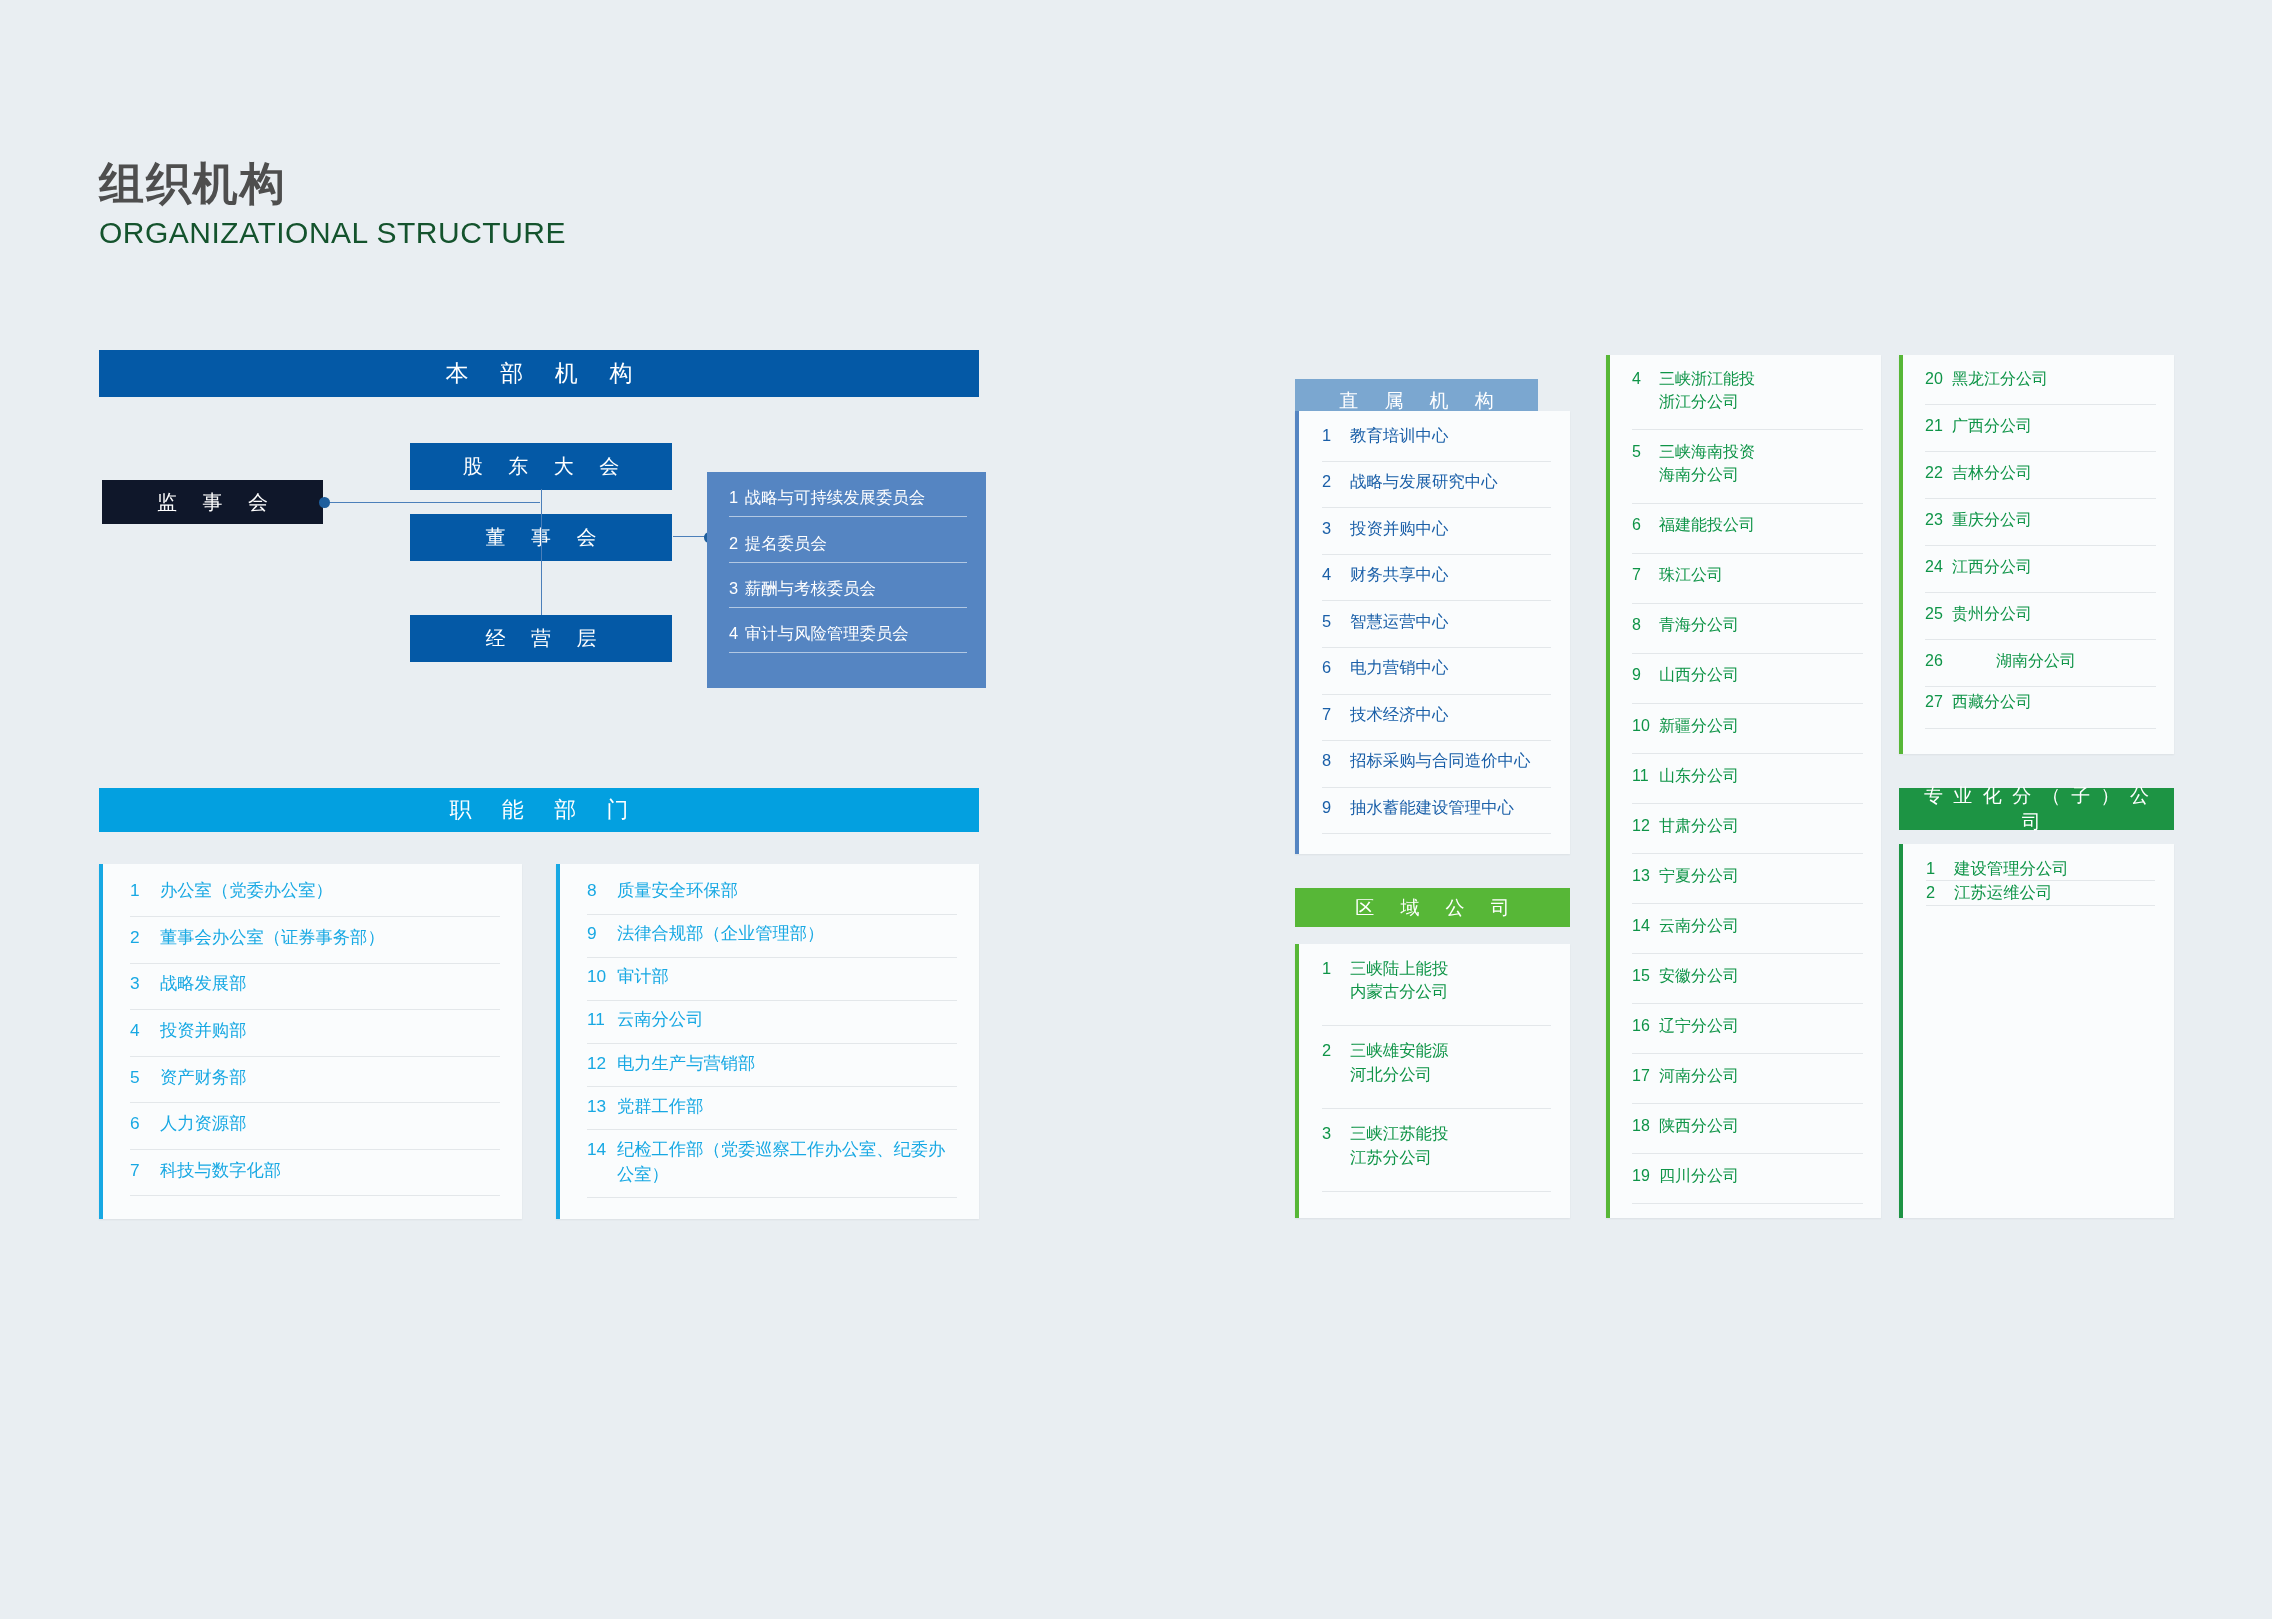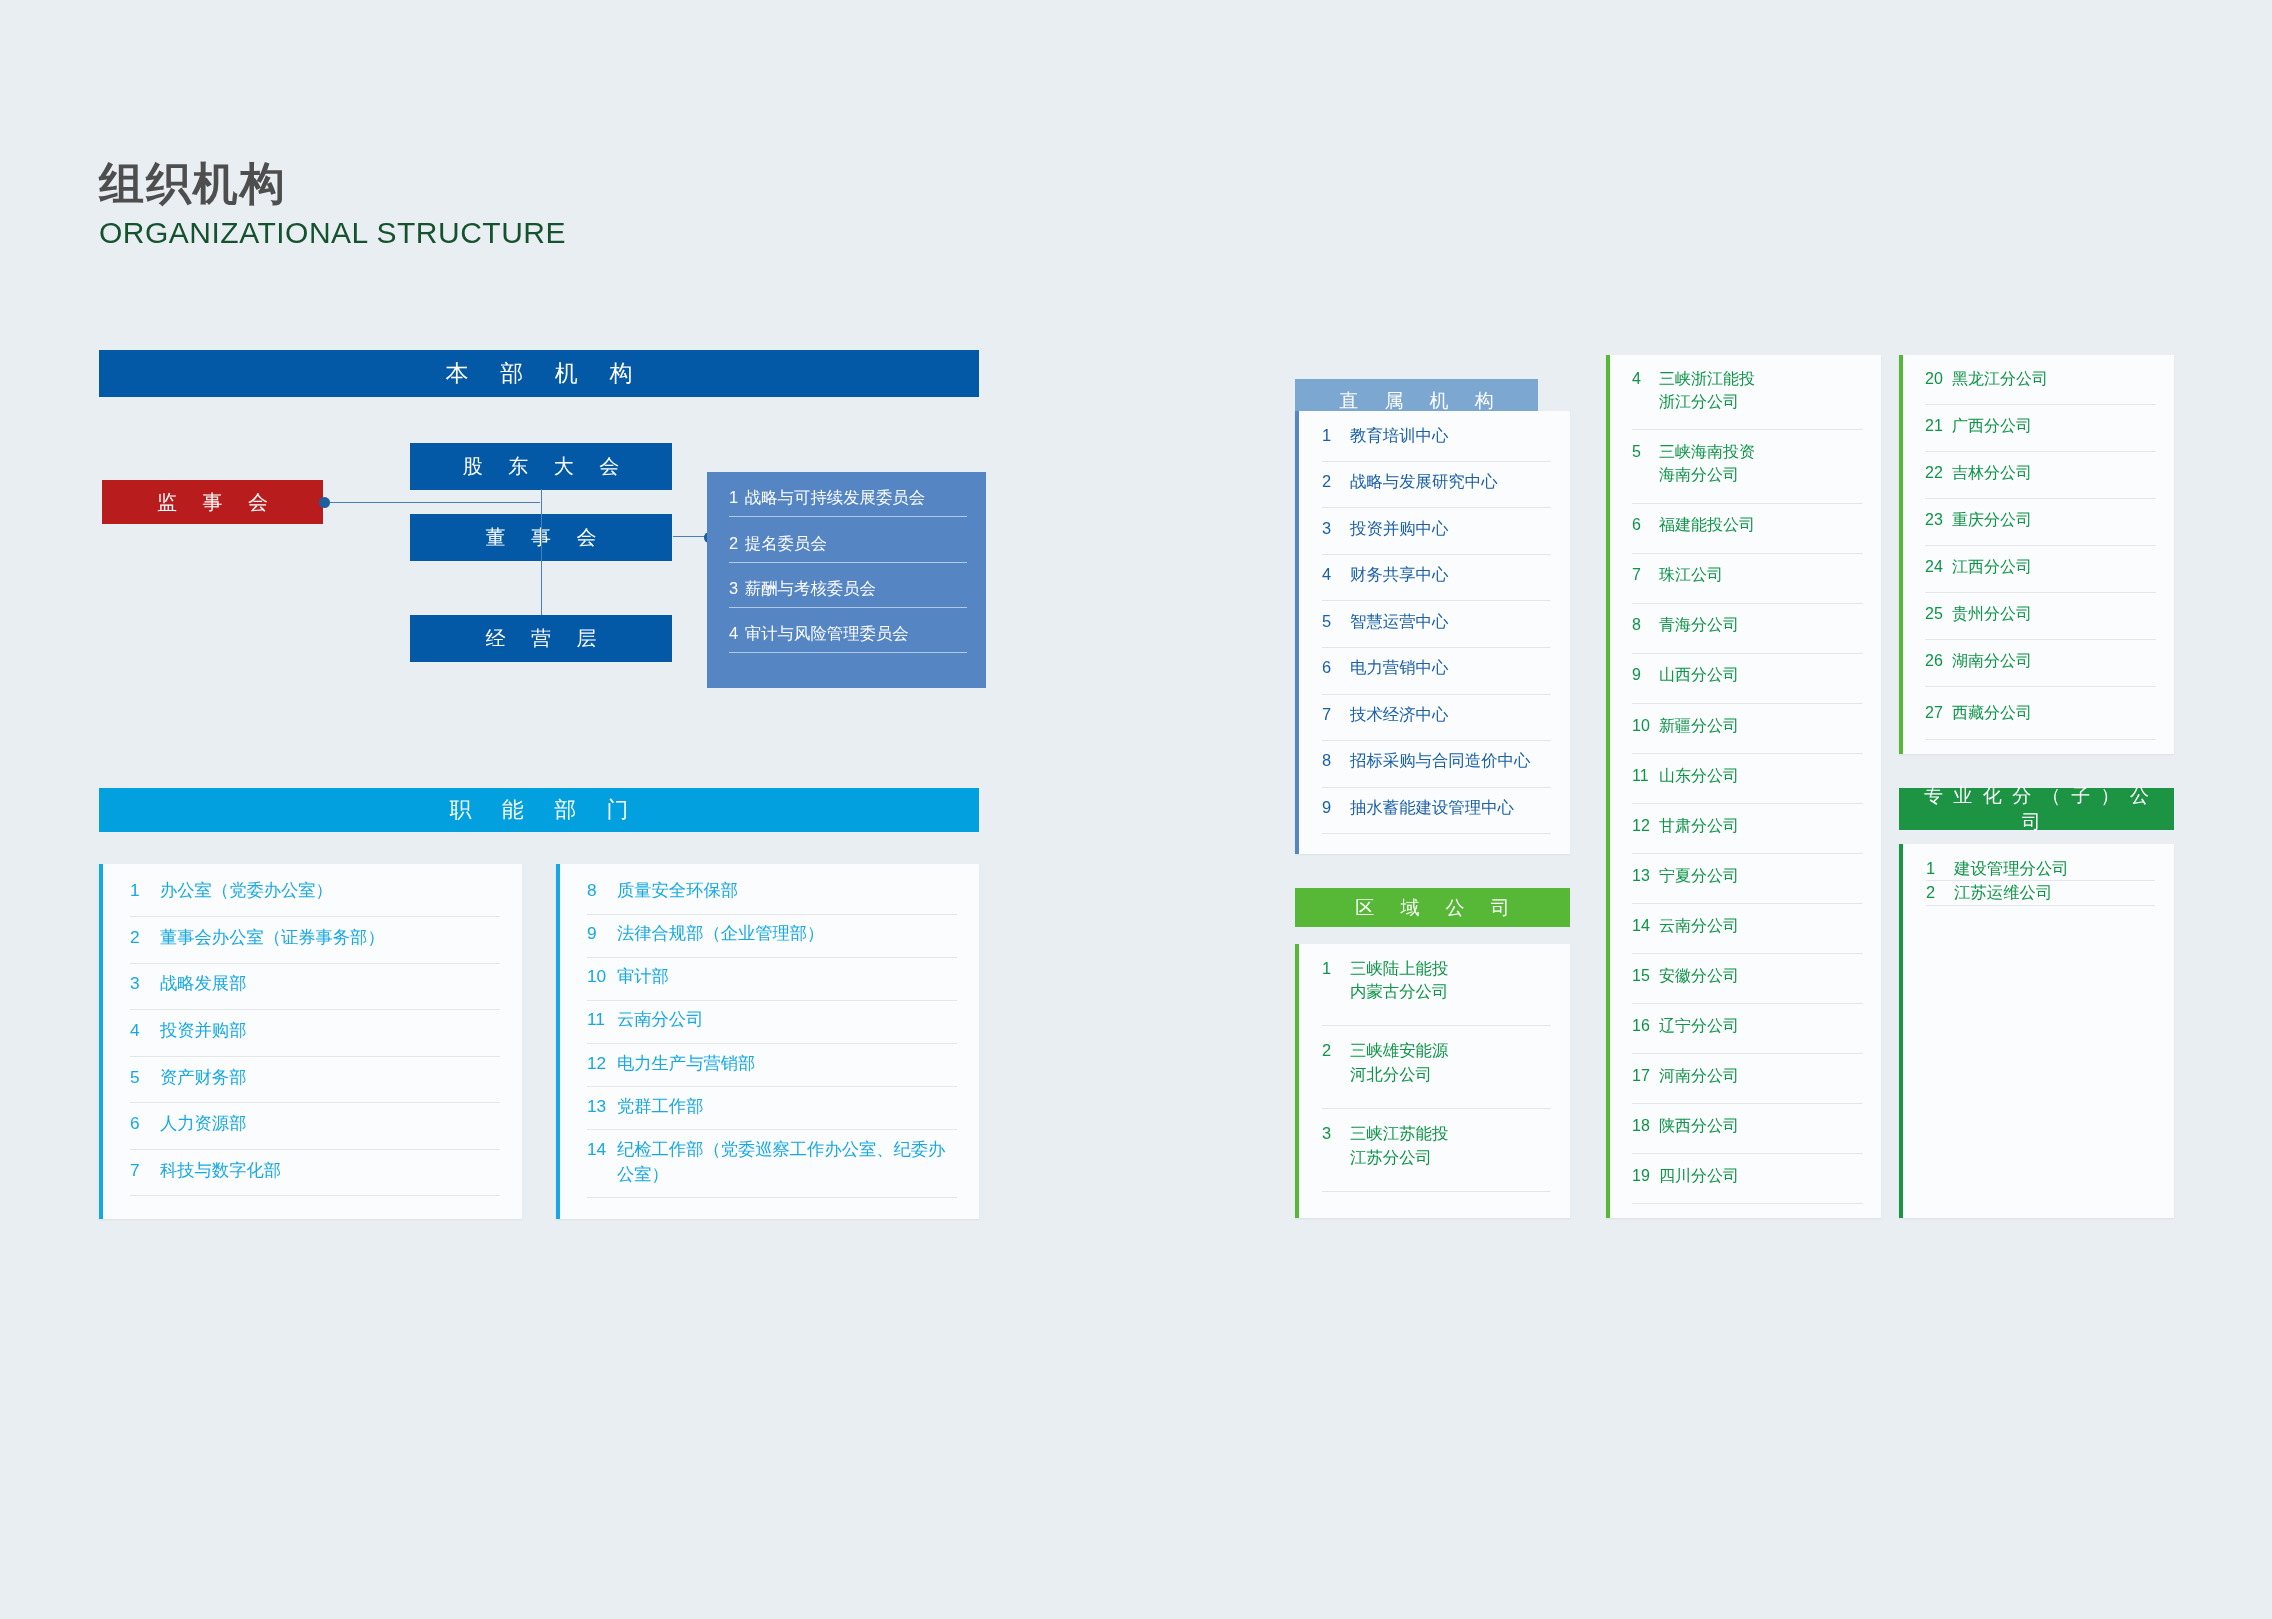--- a/index.html
+++ b/index.html
@@ -57,21 +57,21 @@
   }
 
   
   .orgbox {
     position: absolute;
     display: flex; align-items: center; justify-content: center;
     color: #ffffff; font-size: 20px;
   }
   .orgbox span { letter-spacing: 0.5em; text-indent: 0.5em; }
   .orgbox.dark { background: #0459a6; }
-  .orgbox.light { background: #b91c1c; }
+  .orgbox.light { background: #0f172a; }
 
   #box-shareholders { left: 410px; top: 443px;  width: 262px; height: 47px; }
   #box-board        { left: 410px; top: 514px; width: 262px; height: 47px; }
   #box-mgmt         { left: 410px; top: 615px; width: 262px; height: 47px; }
   #box-supervisors  { left: 102px; top: 480px;  width: 221px; height: 44px; }
 
   .conn { position: absolute; background: #4b7fba; }
   
   #conn-vert { left: 541px; top: 489px; width: 1.4px; height: 126px; }
   
@@ -419,21 +419,21 @@
           <span class="txt">重庆分公司</span>
         </div>
         <div class="row green-text" style="padding-bottom: 14px; margin-bottom: 9px;">
           <span class="num">24</span>
           <span class="txt">江西分公司</span>
         </div>
         <div class="row green-text" style="padding-bottom: 14px; margin-bottom: 8.7px;">
           <span class="num">25</span>
           <span class="txt">贵州分公司</span>
         </div>
-        <div class="row green-text" style="padding-bottom: 14px; margin-bottom: 14px;">
+        <div class="row green-text" style="padding-bottom: 14px; margin-bottom: 3px; gap: 44px;">
           <span class="num">26</span>
           <span class="txt">湖南分公司</span>
         </div>
         <div class="row green-text" style="padding-bottom: 14px; margin-bottom: 8.7px;">
           <span class="num">27</span>
           <span class="txt">西藏分公司</span>
         </div>
       </div>
   </div>
 

